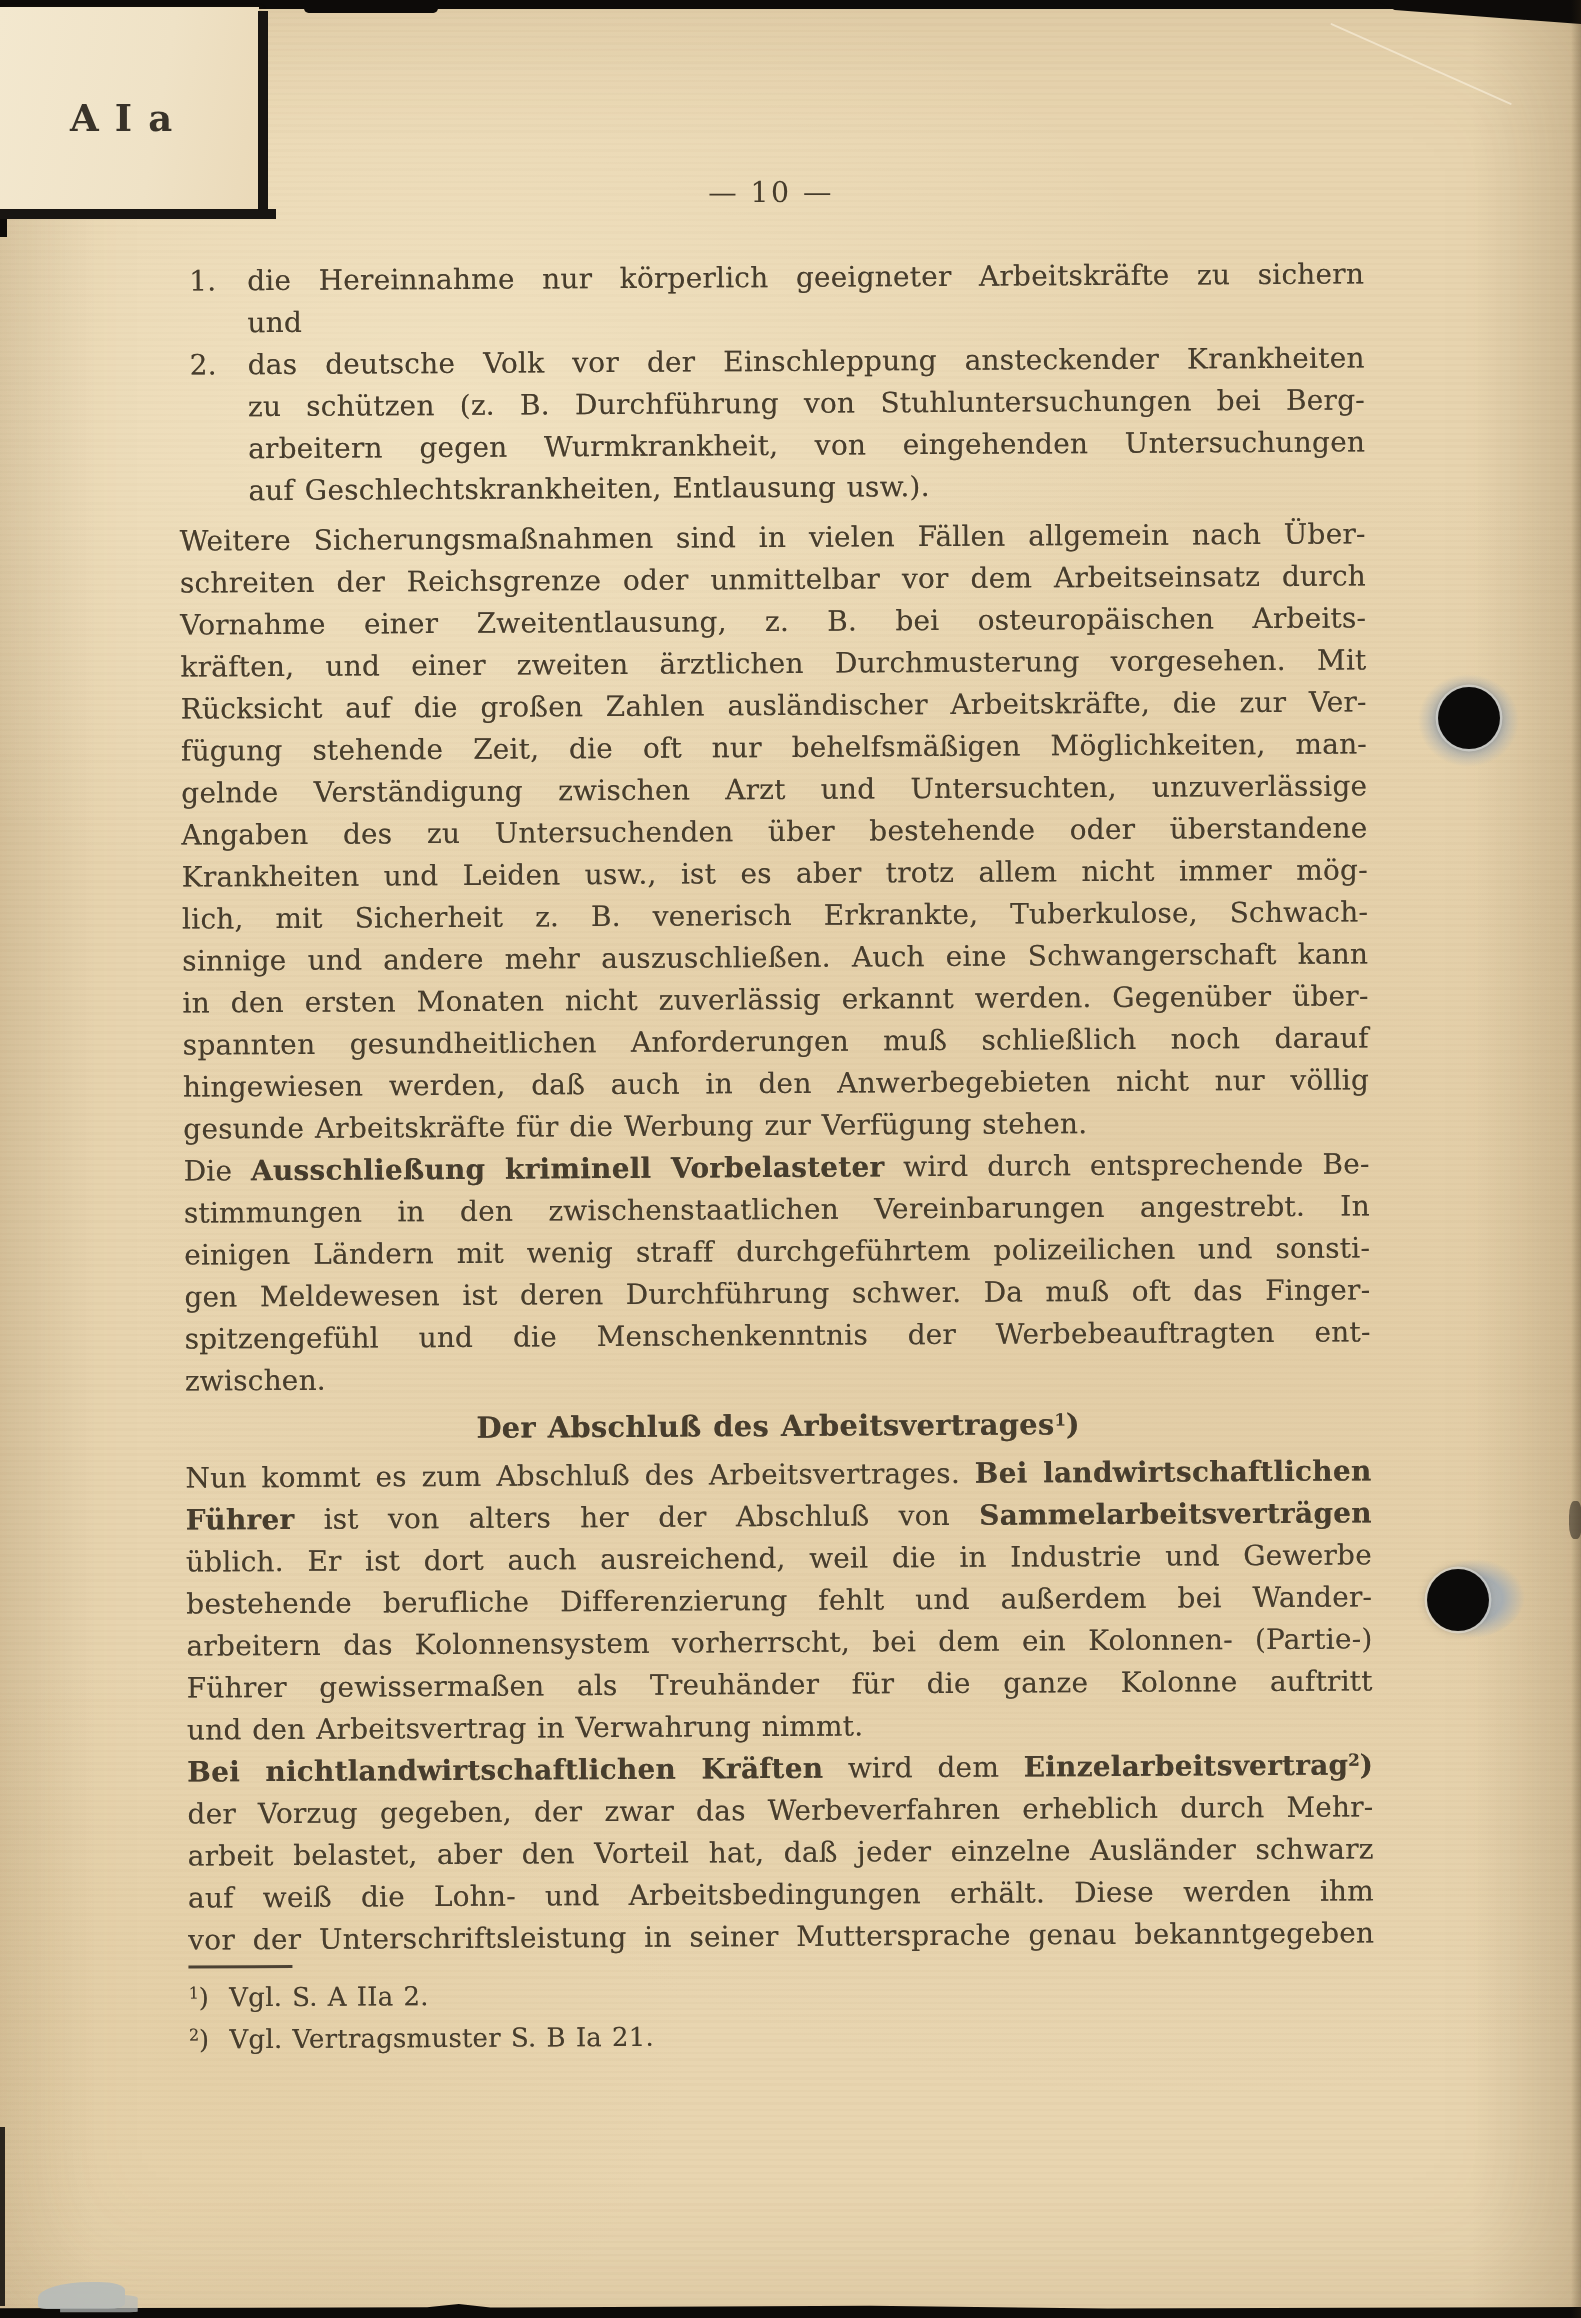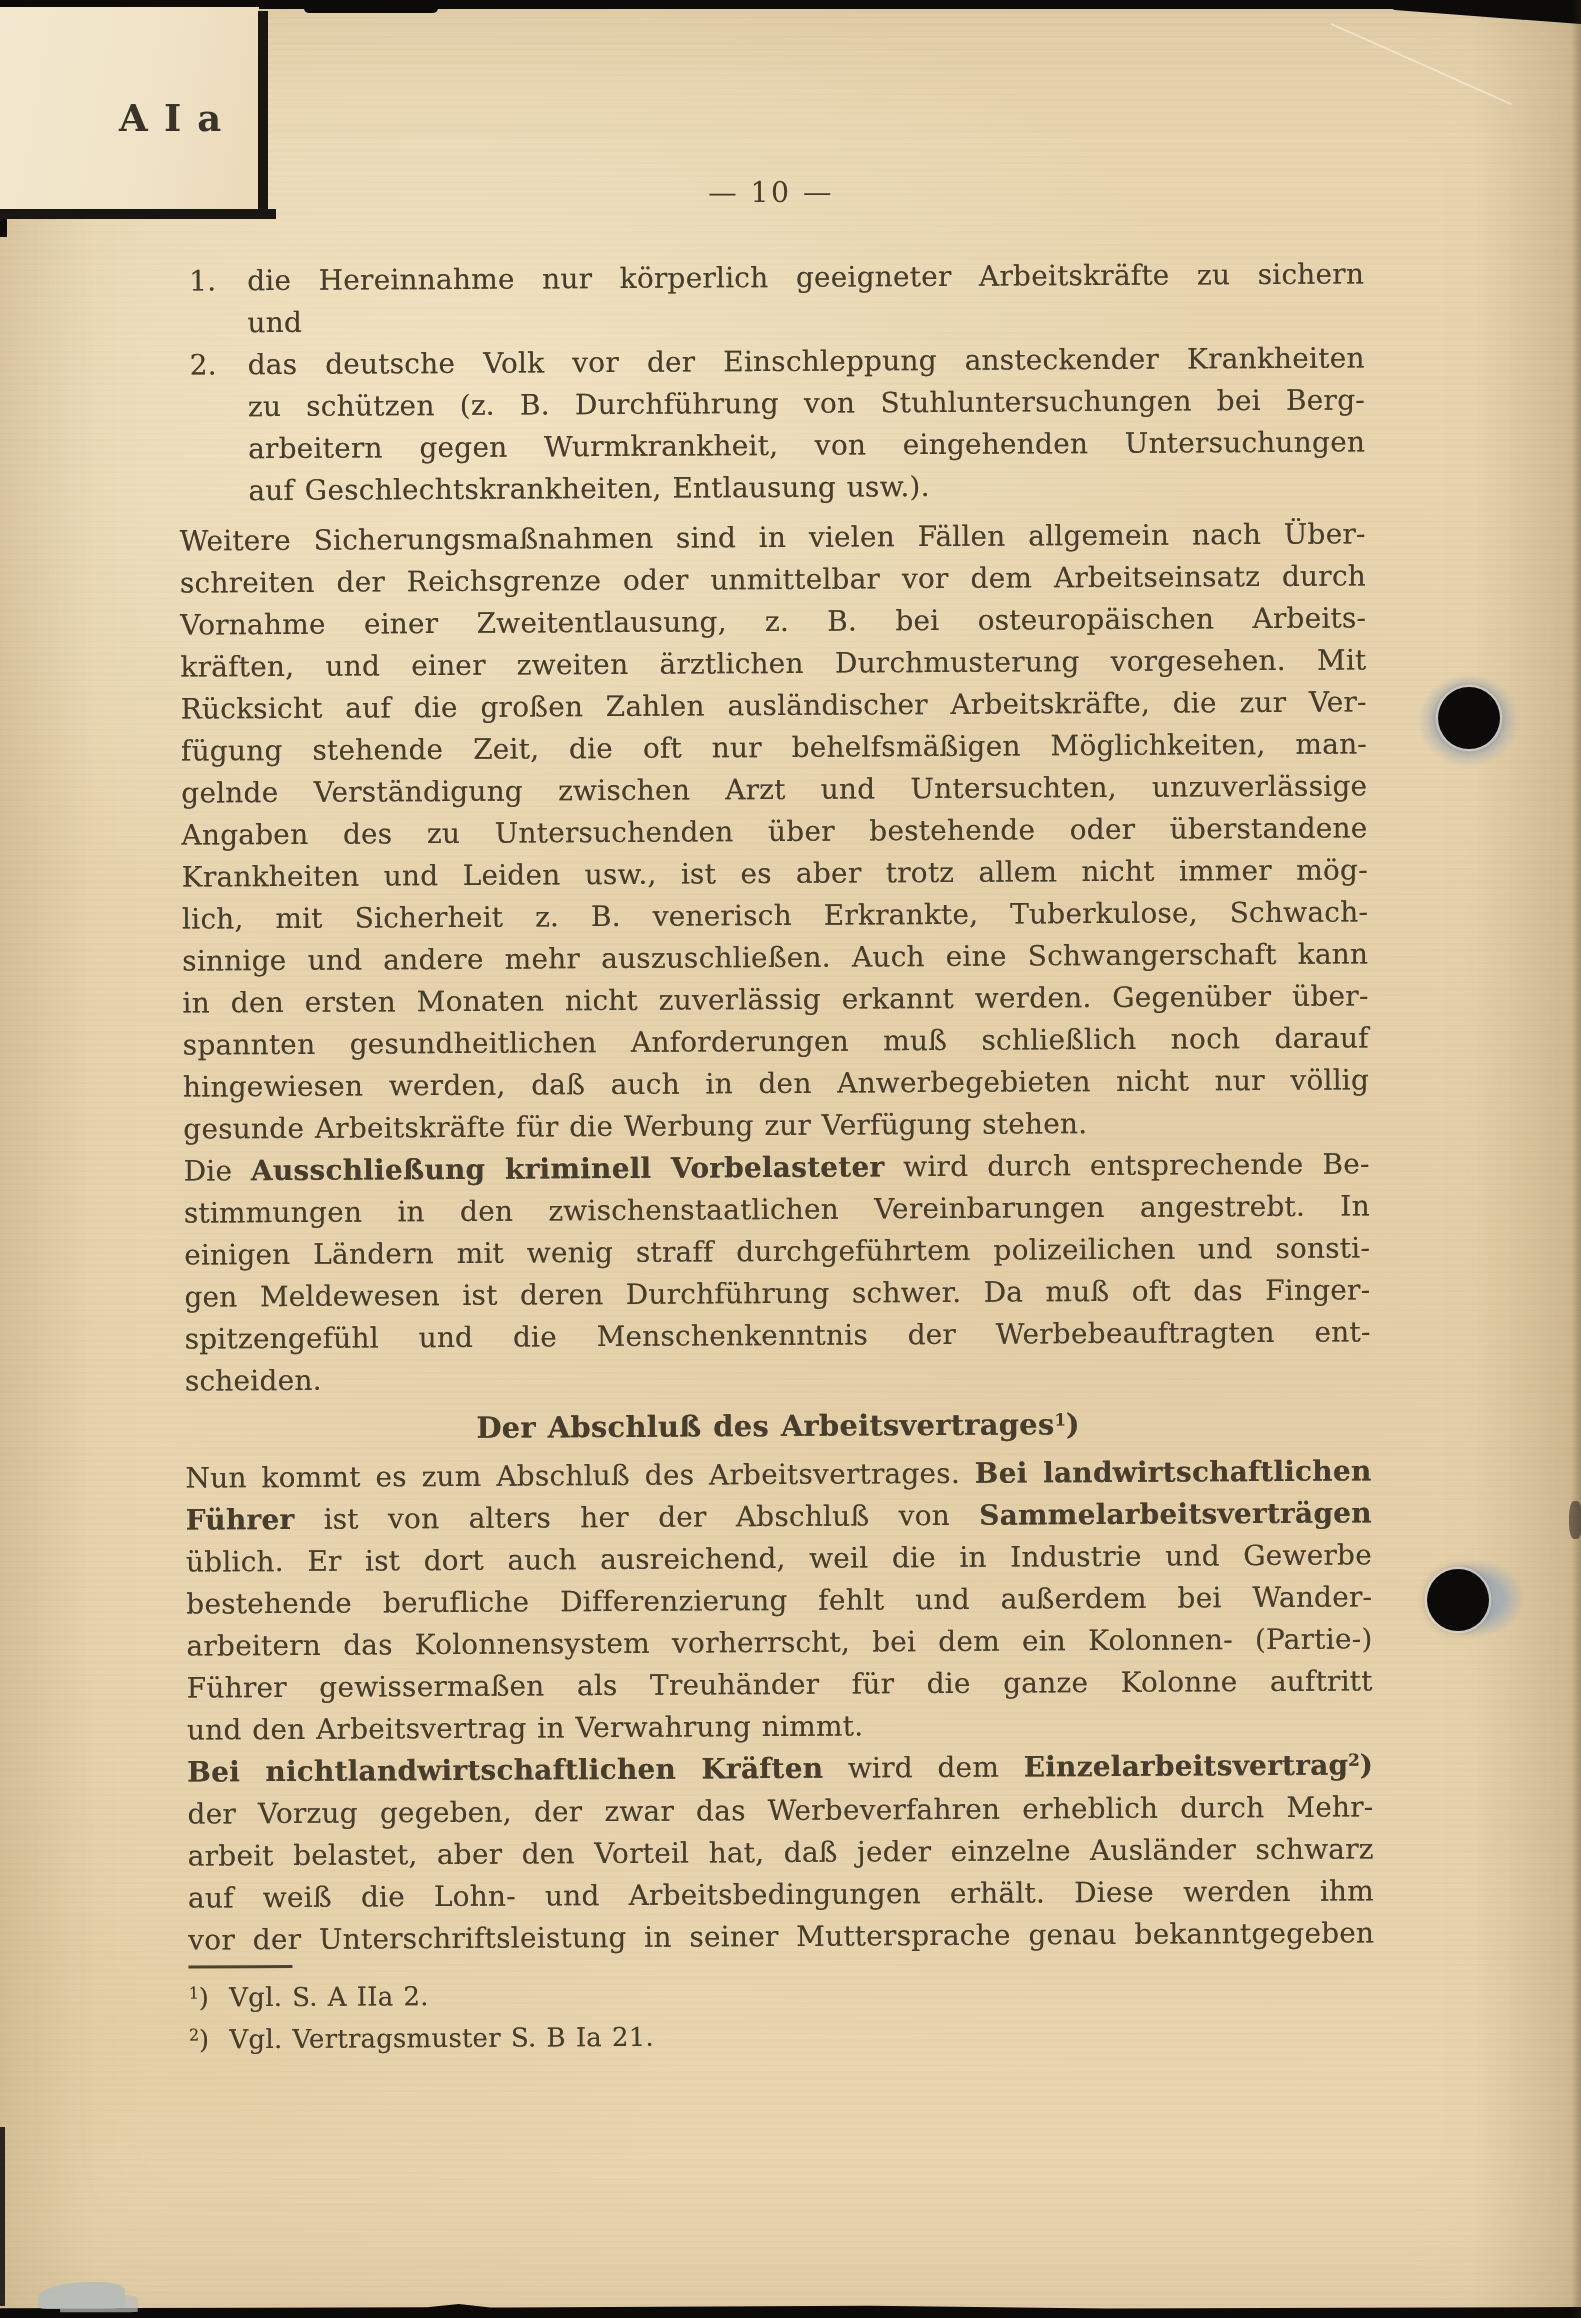--- a/index.html
+++ b/index.html
@@ -34,21 +34,21 @@
   
   .tab-paper{
     position:absolute;left:0;top:7.1px;width:259px;height:204px;
     background:linear-gradient(100deg,#f3e8cf 0%,#efe2c6 60%,#ead9b8 100%);
     box-shadow:1.6px 1.6px 6.3px rgba(120,90,45,.25);
   }
   .tab-vline{position:absolute;left:258px;top:11px;width:9.5px;height:207px;background:#181512;}
   .tab-hline{position:absolute;left:0;top:209px;width:276px;height:10.3px;background:#181512;}
   .tab-label{
     position:absolute;left:70px;top:96px;width:202px;
-    font-size:37px;font-weight:700;color:#39332a;text-align:center;
+    font-size:37px;font-weight:700;color:#39332a;text-align:left;
     letter-spacing:1.6px;
   }
   
   .page-number{
     position:absolute;left:178px;top:176px;width:1186px;
     text-align:center;font-size:28.5px;color:#463c2c;
     letter-spacing:2.4px;transform:rotate(-0.3deg);
   }
   
   .text-col{
@@ -146,21 +146,21 @@
         <div class="line j"><span>spannten gesundheitlichen Anforderungen muß schließlich noch darauf</span></div>
         <div class="line j"><span>hingewiesen werden, daß auch in den Anwerbegebieten nicht nur völlig</span></div>
         <div class="line"><span>gesunde Arbeitskräfte für die Werbung zur Verfügung stehen.</span></div>
       </div>
       <div class="block paragraph">
         <div class="line j"><span>Die </span><span class="b">Ausschließung kriminell Vorbelasteter</span><span> wird durch entsprechende Be-</span></div>
         <div class="line j"><span>stimmungen in den zwischenstaatlichen Vereinbarungen angestrebt. In</span></div>
         <div class="line j"><span>einigen Ländern mit wenig straff durchgeführtem polizeilichen und sonsti-</span></div>
         <div class="line j"><span>gen Meldewesen ist deren Durchführung schwer. Da muß oft das Finger-</span></div>
         <div class="line j"><span>spitzengefühl und die Menschenkenntnis der Werbebeauftragten ent-</span></div>
-        <div class="line"><span>scheiden.</span></div>
+        <div class="line"><span>zwischen.</span></div>
       </div>
       <div class="block heading">
         <div class="line"><span class="b">Der Abschluß des Arbeitsvertrages</span><sup class="b">1</sup><span class="b">)</span></div>
       </div>
       <div class="block paragraph">
         <div class="line j"><span>Nun kommt es zum Abschluß des Arbeitsvertrages. </span><span class="b">Bei landwirtschaftlichen</span></div>
         <div class="line j"><span class="b">Führer</span><span> ist von alters her der Abschluß von </span><span class="b">Sammelarbeitsverträgen</span></div>
         <div class="line j"><span>üblich. Er ist dort auch ausreichend, weil die in Industrie und Gewerbe</span></div>
         <div class="line j"><span>bestehende berufliche Differenzierung fehlt und außerdem bei Wander-</span></div>
         <div class="line j"><span>arbeitern das Kolonnensystem vorherrscht, bei dem ein Kolonnen- (Partie-)</span></div>

